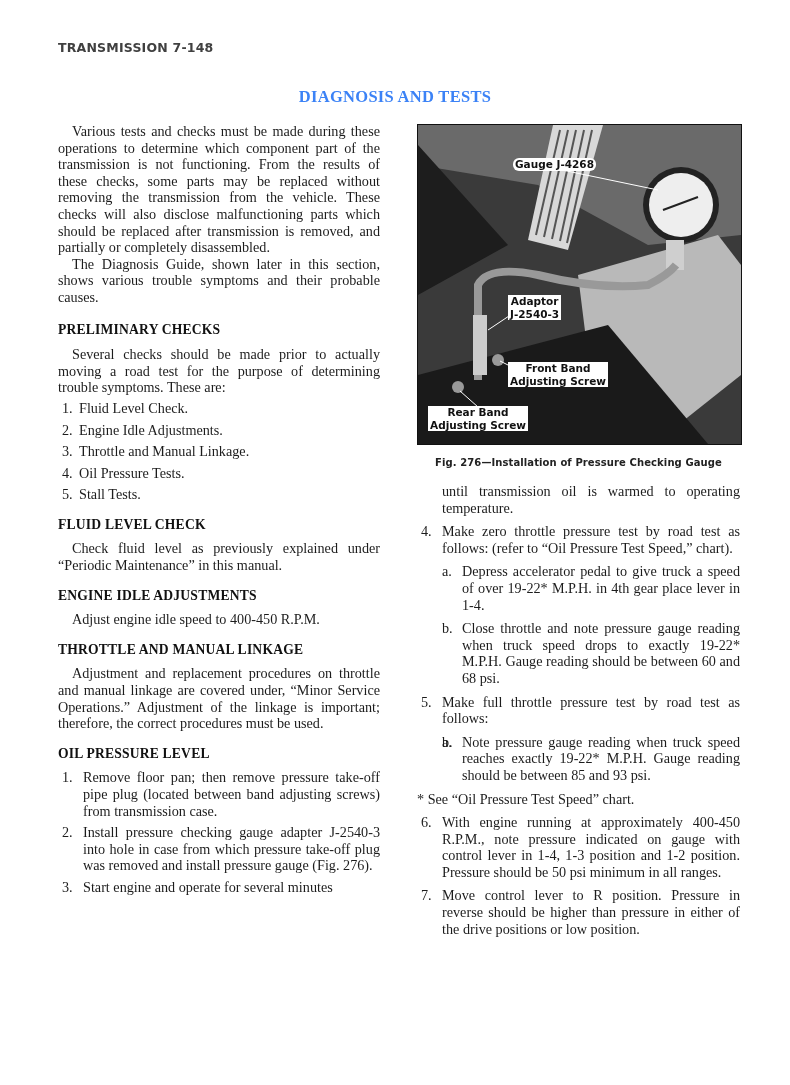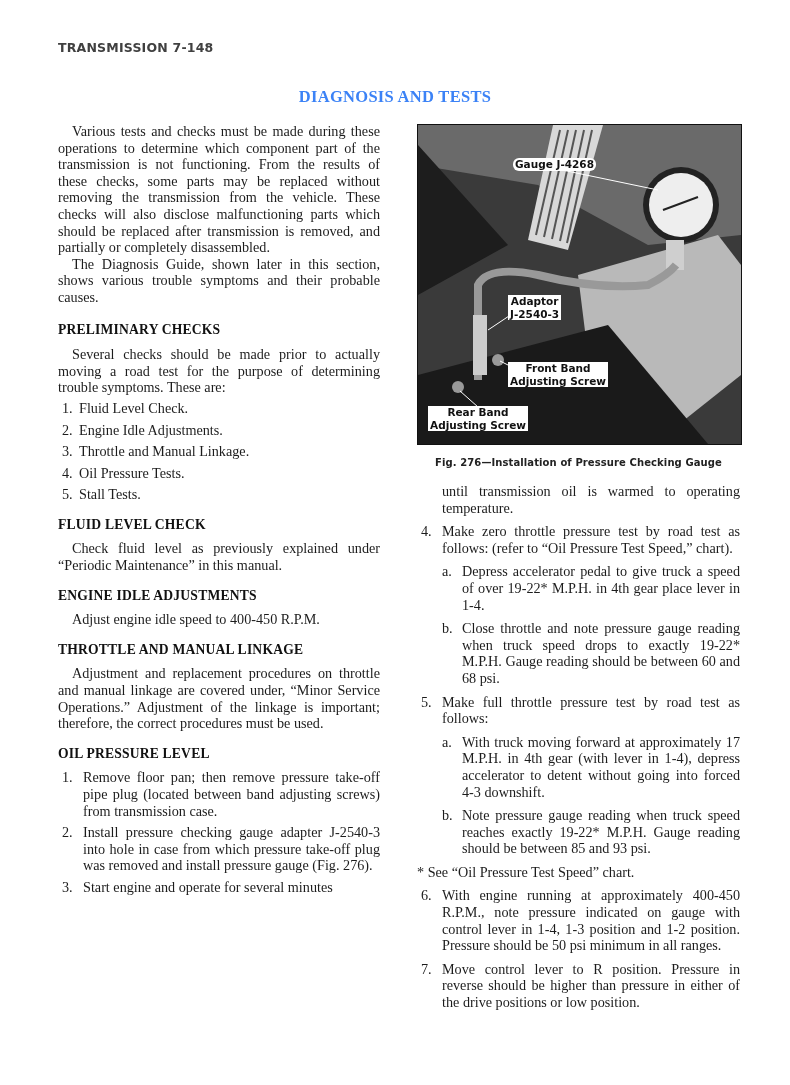--- a/index.html
+++ b/index.html
@@ -132,21 +132,21 @@
     <li><span class="num">b.</span><span>Close throttle and note pressure gauge reading when truck speed drops to exactly 19-22* M.P.H. Gauge reading should be between 60 and 68 psi.</span></li>
   </ol>
 
   <ol class="steps" style="margin-top:7px;">
     <li>
       <span class="num">5.</span>
       <span>Make full throttle pressure test by road test as follows:</span>
     </li>
   </ol>
   <ol class="sub" style="margin-top:7px;">
-    <li style="margin-bottom:7px;"><span class="num">a.</span><span>With truck moving forward at approximately 17 M.P.H. in 4th gear (with lever in 1-4), depress accelerator to detent without going into forced 4-3 downshift.</span></li>
+    <li style="margin-bottom:7px;"><span class="num">a.</span></li>
     <li><span class="num">b.</span><span>Note pressure gauge reading when truck speed reaches exactly 19-22* M.P.H. Gauge reading should be between 85 and 93 psi.</span></li>
   </ol>
 
   <div style="margin-top:7px;">* See “Oil Pressure Test Speed” chart.</div>
 
   <ol class="steps" style="margin-top:7px;">
     <li style="margin-bottom:7px;"><span class="num">6.</span><span>With engine running at approximately 400-450 R.P.M., note pressure indicated on gauge with control lever in 1-4, 1-3 position and 1-2 position. Pressure should be 50 psi minimum in all ranges.</span></li>
     <li><span class="num">7.</span><span>Move control lever to R position. Pressure in reverse should be higher than pressure in either of the drive positions or low position.</span></li>
   </ol>
 </div>

